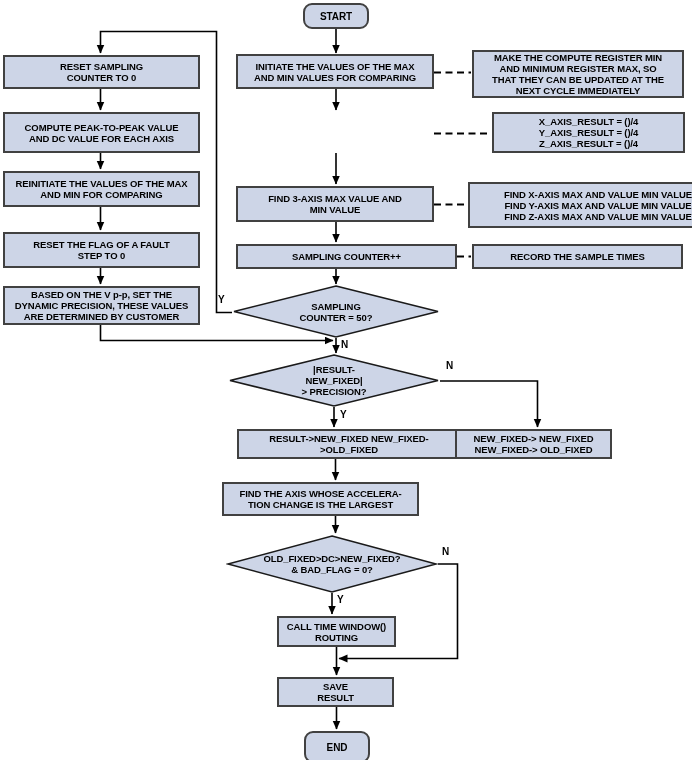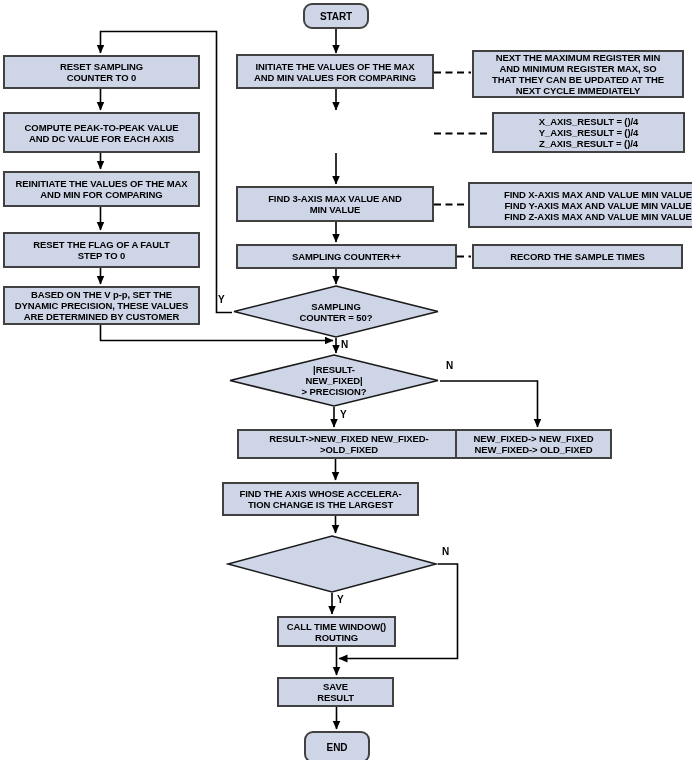--- a/index.html
+++ b/index.html
@@ -129,33 +129,35 @@
   </div>
   <div class="node" style="left:222px;top:482px;width:197px;height:34px">
     <div class="txt">FIND THE AXIS WHOSE ACCELERA-
 TION CHANGE IS THE LARGEST</div>
   </div>
 
   <div class="node diamond" style="left:226px;top:535px;width:212px;height:58px">
     <svg class="dshape" width="212" height="58">
       <polygon points="106,1 210,29 106,57 2,29"></polygon>
     </svg>
+    <div class="txt">OLD_FIXED&gt;DC&gt;NEW_FIXED?
+&amp; BAD_FLAG = 0?</div>
   </div>
 
   <div class="node" style="left:277px;top:616px;width:119px;height:31px">
     <div class="txt">CALL TIME WINDOW()
 ROUTING</div>
   </div>
   <div class="node" style="left:277px;top:677px;width:117px;height:30px">
     <div class="txt">SAVE
 RESULT</div>
   </div>
 
   <div class="node" style="left:472px;top:50px;width:212px;height:48px">
-    <div class="txt">NEXT THE MAXIMUM REGISTER MIN
+    <div class="txt">MAKE THE COMPUTE REGISTER MIN
 AND MINIMUM REGISTER MAX, SO
 THAT THEY CAN BE UPDATED AT THE
 NEXT CYCLE IMMEDIATELY</div>
   </div>
   <div class="node" style="left:492px;top:112px;width:193px;height:41px">
     <div class="txt">X_AXIS_RESULT = ()/4
 Y_AXIS_RESULT = ()/4
 Z_AXIS_RESULT = ()/4</div>
   </div>
   <div class="node" style="left:468px;top:182px;width:260px;height:46px">

